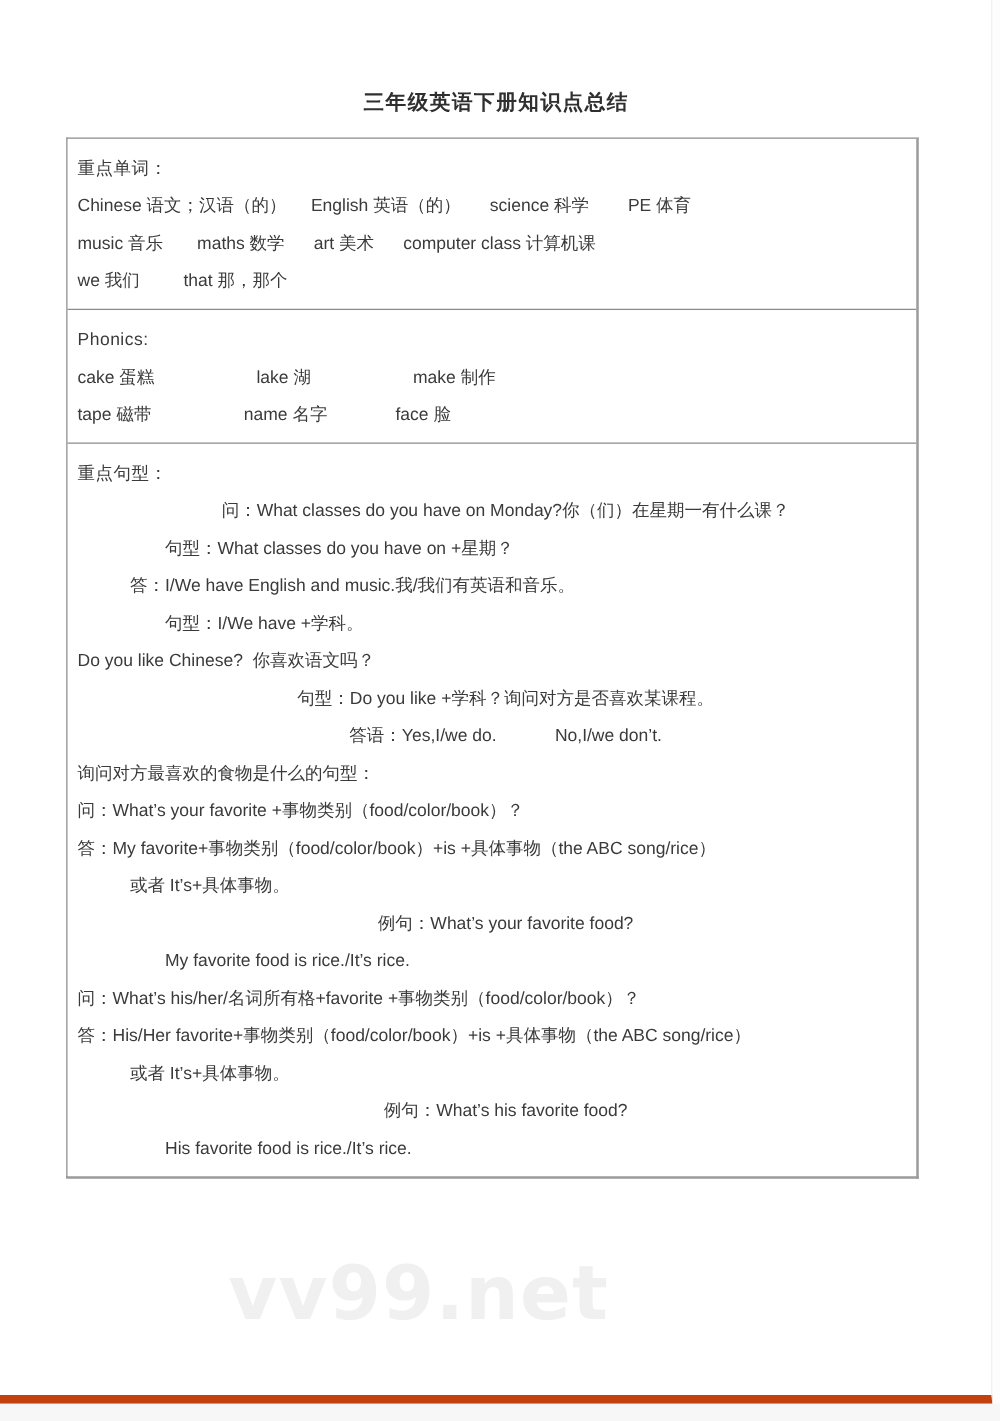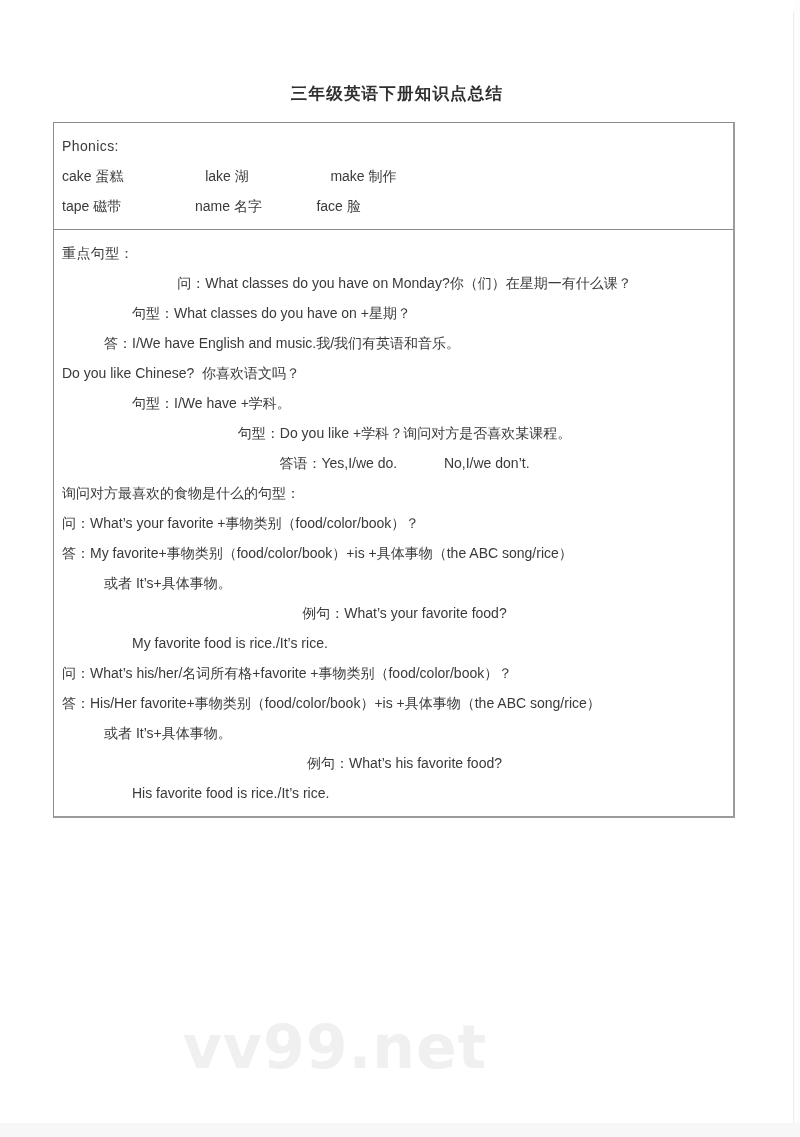--- a/index.html
+++ b/index.html
@@ -14,21 +14,21 @@
     position: relative;
     overflow: hidden;
     font-family: "Liberation Sans", "DejaVu Sans", sans-serif;
     color: #3a3a3a;
   }
 
   
   #page-sheet {
     position: absolute;
     left: 0;
-    top: 12px;
+    top: 0;
     width: 794px;
     height: 1123px;
     background: #ffffff;
     border-right: 1px solid #ececed;
     border-bottom: 7px solid #c2410c;
     box-sizing: border-box;
   }
   #page-gutter-right {
     position: absolute;
     left: 794px;
@@ -127,37 +127,45 @@
 </head>
 <body>
 
 <div id="page-sheet">
 
   <div id="doc-title">三年级英语下册知识点总结</div>
 
   <div id="unit-table">
 
 
+    <div class="t-row">
+      <div class="cell">
+        <div class="line hdr ind-0">重点单词：</div>
+        <div class="line en ind-0">Chinese 语文；汉语（的）     English 英语（的）      science 科学        PE 体育</div>
+        <div class="line en ind-0">music 音乐       maths 数学      art 美术      computer class 计算机课</div>
+        <div class="line en ind-0">we 我们         that 那，那个</div>
+      </div>
+    </div>
 
     <div class="t-row">
       <div class="cell">
         <div class="line en hdr ind-0">Phonics:</div>
         <div class="line en ind-0">cake 蛋糕                     lake 湖                     make 制作</div>
         <div class="line en ind-0">tape 磁带                   name 名字              face 脸</div>
       </div>
     </div>
 
     <div class="t-row">
       <div class="cell">
         <div class="line hdr ind-0">重点句型：</div>
         <div class="line en ind-1">问：What classes do you have on Monday?你（们）在星期一有什么课？</div>
         <div class="line en ind-3">句型：What classes do you have on +星期？</div>
         <div class="line en ind-2">答：I/We have English and music.我/我们有英语和音乐。</div>
+        <div class="line en ind-3">句型：I/We have +学科。</div>
         <div class="line en ind-0">Do you like Chinese?  你喜欢语文吗？</div>
-        <div class="line en ind-3">句型：I/We have +学科。</div>
         <div class="line en ind-1">句型：Do you like +学科？询问对方是否喜欢某课程。</div>
         <div class="line en ind-1">答语：Yes,I/we do.            No,I/we don’t.</div>
         <div class="line en ind-0">询问对方最喜欢的食物是什么的句型：</div>
         <div class="line en ind-0">问：What’s your favorite +事物类别（food/color/book）？</div>
         <div class="line en ind-0">答：My favorite+事物类别（food/color/book）+is +具体事物（the ABC song/rice）</div>
         <div class="line en ind-2">或者 It’s+具体事物。</div>
         <div class="line en ind-1">例句：What’s your favorite food?</div>
         <div class="line en ind-3">My favorite food is rice./It’s rice.</div>
         <div class="line en ind-0">问：What’s his/her/名词所有格+favorite +事物类别（food/color/book）？</div>
         <div class="line en ind-0">答：His/Her favorite+事物类别（food/color/book）+is +具体事物（the ABC song/rice）</div>

